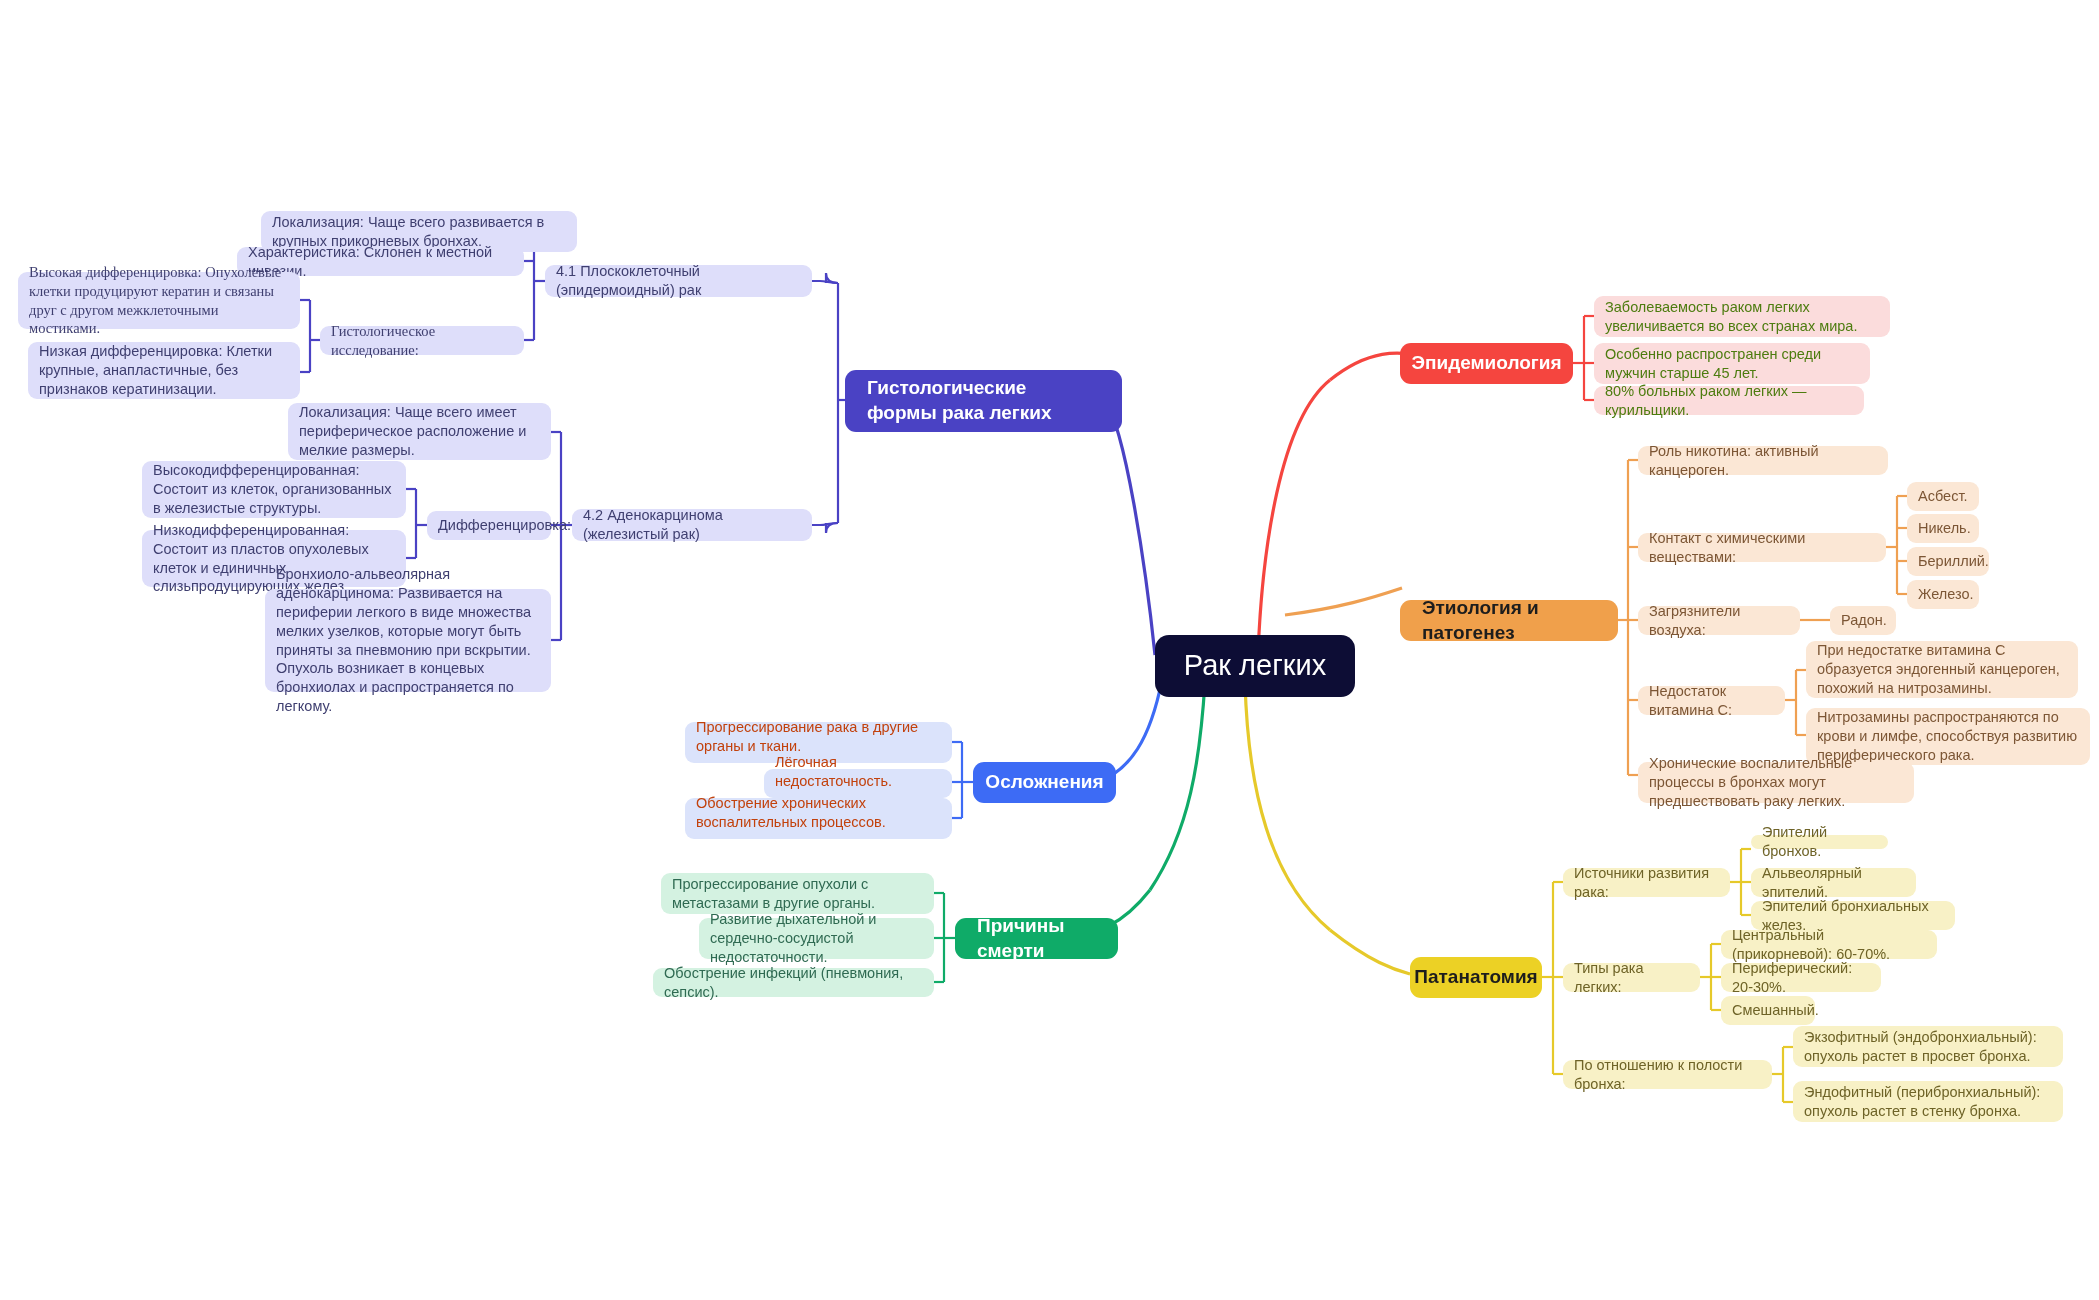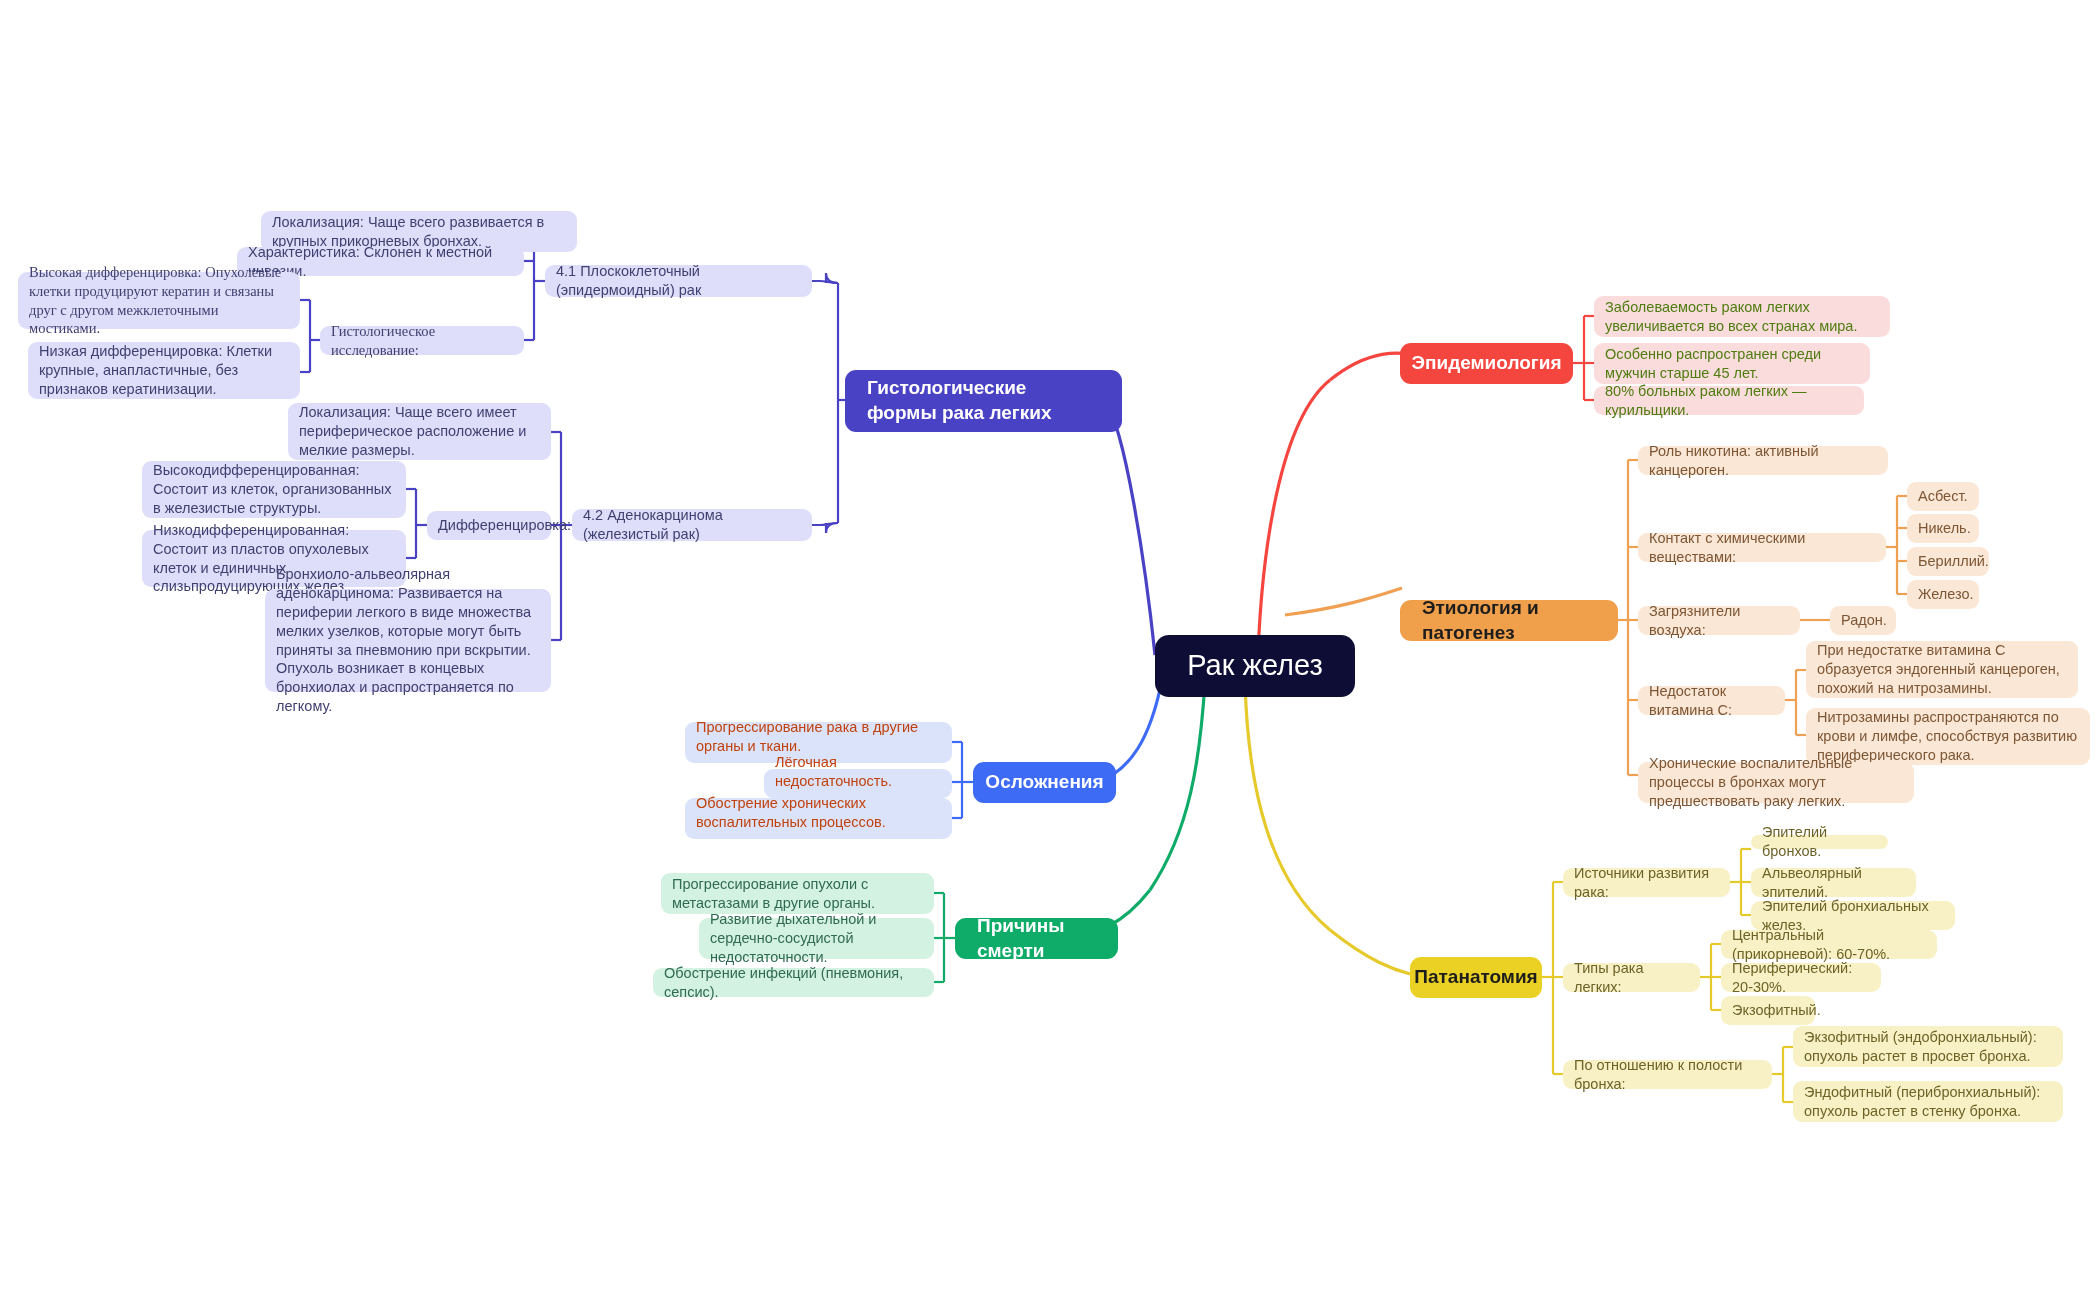--- a/index.html
+++ b/index.html
@@ -185,21 +185,21 @@
     <path d="M1711,977 L1721,977" fill="none" stroke="#e6c92a" stroke-width="2.2"></path>
     <path d="M1711,1010 L1721,1010" fill="none" stroke="#e6c92a" stroke-width="2.2"></path>
 
     <path d="M1772,1074 L1783,1074" fill="none" stroke="#e6c92a" stroke-width="2.2"></path>
     <path d="M1783,1047 L1783,1102" fill="none" stroke="#e6c92a" stroke-width="2.2"></path>
     <path d="M1783,1047 L1793,1047" fill="none" stroke="#e6c92a" stroke-width="2.2"></path>
     <path d="M1783,1102 L1793,1102" fill="none" stroke="#e6c92a" stroke-width="2.2"></path>
   </svg>
 
   <div class="node root" style="left:1155px; top:635px; width:200px; height:62px;">
-    <span>Рак желез</span>
+    <span>Рак легких</span>
   </div>
 
   <div class="node l1 purple" style="left:845px; top:370px; width:277px; height:62px;">
     <span>Гистологические формы рака легких</span>
   </div>
 
   <div class="node l1 red" style="left:1400px; top:343px; width:173px; height:41px; justify-content:center;">
     <span>Эпидемиология</span>
   </div>
 
@@ -365,21 +365,21 @@
     <span>Типы рака легких:</span>
   </div>
 
   <div class="node sub yellow ta-l" style="left:1721px; top:930px; width:216px; height:29px;">
     <span>Центральный (прикорневой): 60-70%.</span>
   </div>
   <div class="node sub yellow ta-l" style="left:1721px; top:963px; width:160px; height:29px;">
     <span>Периферический: 20-30%.</span>
   </div>
   <div class="node sub yellow ta-l" style="left:1721px; top:996px; width:94px; height:29px;">
-    <span>Экзофитный.</span>
+    <span>Смешанный.</span>
   </div>
 
   <div class="node sub yellow ta-l" style="left:1563px; top:1060px; width:209px; height:29px;">
     <span>По отношению к полости бронха:</span>
   </div>
 
   <div class="node sub yellow ta-l" style="left:1793px; top:1026px; width:270px; height:41px;">
     <span>Экзофитный (эндобронхиальный): опухоль растет в просвет бронха.</span>
   </div>
   <div class="node sub yellow ta-l" style="left:1793px; top:1081px; width:270px; height:41px;">

